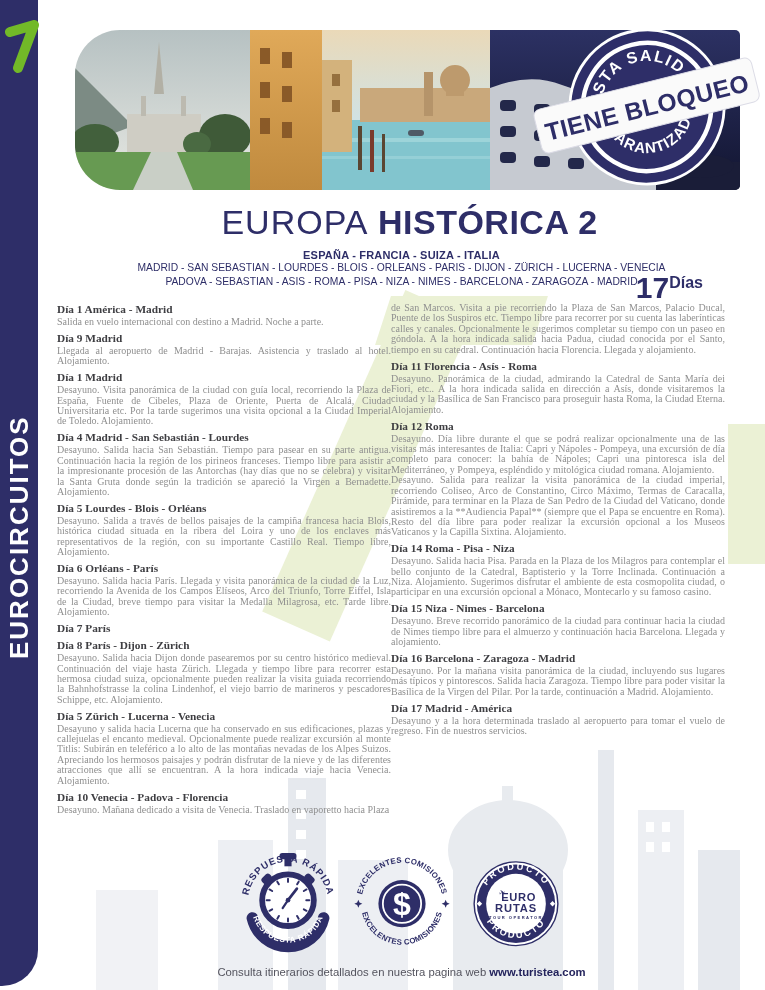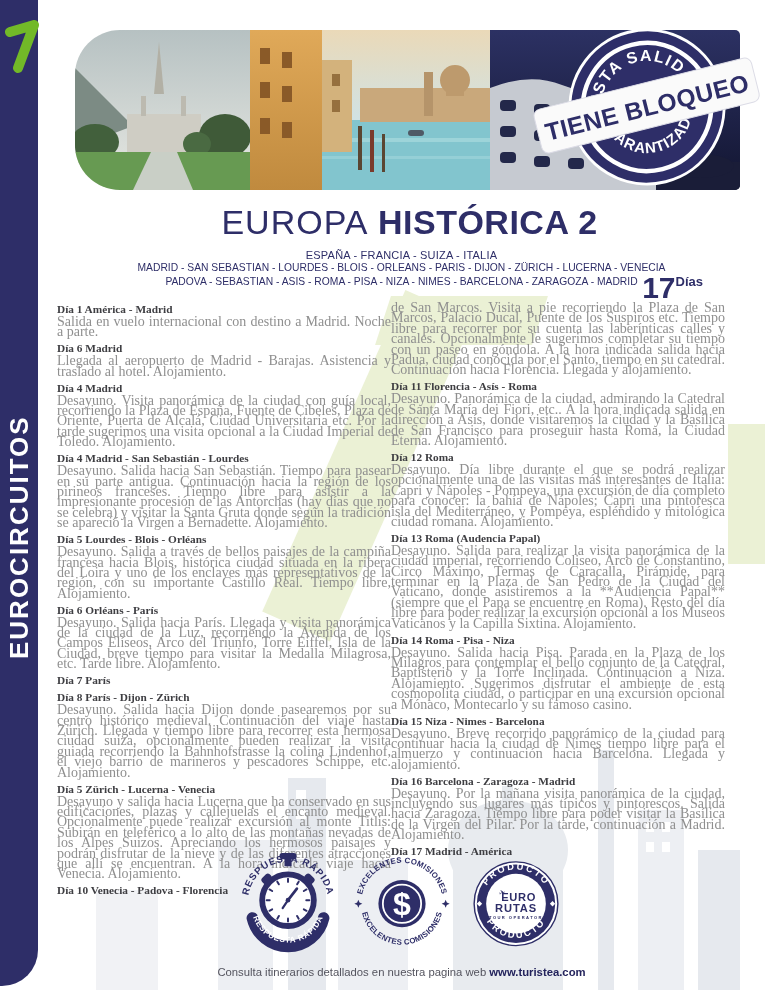--- a/index.html
+++ b/index.html
@@ -17,31 +17,31 @@
   
   .photo-band{position:absolute;left:75px;top:30px;width:665px;height:160px;display:flex;
               border-radius:45px 5px 5px 45px;overflow:hidden;z-index:3;}
   .photo-band svg{display:block;height:160px;}
   .stamp{position:absolute;left:528px;top:14px;width:232px;height:180px;z-index:4;overflow:visible;}
   
   .header-block{position:absolute;left:38px;right:0;top:204px;text-align:center;color:#2e2e68;z-index:2;}
   .main-title{font-size:34px;line-height:36px;margin:0;padding-left:16px;}
   .t-light{font-weight:400;letter-spacing:1px;}
   .t-bold{font-weight:800;letter-spacing:0.5px;}
-  .countries{margin-top:9px;font-size:11px;font-weight:400;letter-spacing:0.2px;}
+  .countries{margin-top:9px;font-size:11px;font-weight:700;letter-spacing:0.2px;}
   .route{font-size:10.3px;line-height:13.5px;font-weight:500;}
   .duration{position:absolute;right:62px;top:274px;display:flex;align-items:flex-start;color:#2e2e68;z-index:2;}
   .duration .num{font-size:30px;font-weight:800;line-height:28px;}
-  .duration .unit{font-size:13px;font-weight:700;padding-bottom:2px;}
+  .duration .unit{font-size:16px;font-weight:700;padding-bottom:2px;}
   
   .columns{position:absolute;left:57px;top:303px;width:680px;display:flex;z-index:1;font-family:Liberation Serif, serif;}
   .col{width:334px;}
   .entry-title{font-size:11.3px;line-height:12.5px;font-weight:700;color:#3e3e42;margin:4.5px 0 1.5px;}
   .entry:first-child .entry-title{margin-top:0;}
-  .entry-body{font-size:14px;line-height:10.4px;color:#8f8f8f;text-align:justify;}
+  .entry-body{font-size:10px;line-height:10.4px;color:#8f8f8f;text-align:justify;}
   .cont{margin-bottom:2px;}
   
   .wm{position:absolute;background:#ebf1d5;z-index:0;}
   .wm1{left:383px;top:296px;width:157px;height:49px;transform:skewX(-18deg);}
   .wm2{left:399px;top:320px;width:74px;height:352px;transform:rotate(24deg);transform-origin:top right;}
   .wm3{left:728px;top:424px;width:37px;height:140px;}
   .city{position:absolute;left:38px;top:690px;width:727px;height:300px;z-index:0;}
   
   .badges{position:absolute;left:38px;right:0;top:852px;display:flex;justify-content:center;
           gap:16px;z-index:2;}
@@ -207,25 +207,25 @@
       <span class="unit">Días</span>
   </div>
 
   <main class="columns">
     <div class="col">
       <div class="entry">
         <div class="entry-title">Día 1 América - Madrid</div>
         <div class="entry-body">Salida en vuelo internacional con destino a Madrid. Noche a parte.</div>
       </div>
       <div class="entry">
-        <div class="entry-title">Día 6 Madrid</div>
+        <div class="entry-title">Día 9 Madrid</div>
         <div class="entry-body">Llegada al aeropuerto de Madrid - Barajas. Asistencia y traslado al hotel. Alojamiento.</div>
       </div>
       <div class="entry">
-        <div class="entry-title">Día 4 Madrid</div>
+        <div class="entry-title">Día 1 Madrid</div>
         <div class="entry-body">Desayuno. Visita panorámica de la ciudad con guía local, recorriendo la Plaza de España, Fuente de Cibeles, Plaza de Oriente, Puerta de Alcalá, Ciudad Universitaria etc. Por la tarde sugerimos una visita opcional a la Ciudad Imperial de Toledo. Alojamiento.</div>
       </div>
       <div class="entry">
         <div class="entry-title">Día 4 Madrid - San Sebastián - Lourdes</div>
         <div class="entry-body">Desayuno. Salida hacia San Sebastián. Tiempo para pasear en su parte antigua. Continuación hacia la región de los pirineos franceses. Tiempo libre para asistir a la impresionante procesión de las Antorchas (hay días que no se celebra) y visitar la Santa Gruta donde según la tradición se apareció la Virgen a Bernadette. Alojamiento.</div>
       </div>
       <div class="entry">
         <div class="entry-title">Día 5 Lourdes - Blois - Orléans</div>
         <div class="entry-body">Desayuno. Salida a través de bellos paisajes de la campiña francesa hacia Blois, histórica ciudad situada en la ribera del Loira y uno de los enclaves más representativos de la región, con su importante Castillo Real. Tiempo libre, Alojamiento.</div>
       </div>
@@ -239,50 +239,51 @@
       <div class="entry">
         <div class="entry-title">Día 8 París - Dijon - Zürich</div>
         <div class="entry-body">Desayuno. Salida hacia Dijon donde pasearemos por su centro histórico medieval. Continuación del viaje hasta Zürich. Llegada y tiempo libre para recorrer esta hermosa ciudad suiza, opcionalmente pueden realizar la visita guiada recorriendo la Bahnhofstrasse la colina Lindenhof, el viejo barrio de marineros y pescadores Schippe, etc. Alojamiento.</div>
       </div>
       <div class="entry">
         <div class="entry-title">Día 5 Zürich - Lucerna - Venecia</div>
         <div class="entry-body">Desayuno y salida hacia Lucerna que ha conservado en sus edificaciones, plazas y callejuelas el encanto medieval. Opcionalmente puede realizar excursión al monte Titlis: Subirán en teleférico a lo alto de las montañas nevadas de los Alpes Suizos. Apreciando los hermosos paisajes y podrán disfrutar de la nieve y de las diferentes atracciones que allí se encuentran. A la hora indicada viaje hacia Venecia. Alojamiento.</div>
       </div>
       <div class="entry">
         <div class="entry-title">Día 10 Venecia - Padova - Florencia</div>
+        <div class="entry-body">Desayuno. Mañana dedicado a visita de Venecia. Traslado en vaporetto hacia Plaza</div>
       </div>
     </div>
     <div class="col">
       <div class="entry-body cont">de San Marcos. Visita a pie recorriendo la Plaza de San Marcos, Palacio Ducal, Puente de los Suspiros etc. Tiempo libre para recorrer por su cuenta las laberínticas calles y canales. Opcionalmente le sugerimos completar su tiempo con un paseo en góndola. A la hora indicada salida hacia Padua, ciudad conocida por el Santo, tiempo en su catedral. Continuación hacia Florencia. Llegada y alojamiento.</div>
       <div class="entry">
         <div class="entry-title">Día 11 Florencia - Asís - Roma</div>
         <div class="entry-body">Desayuno. Panorámica de la ciudad, admirando la Catedral de Santa María dei Fiori, etc.. A la hora indicada salida en dirección a Asís, donde visitaremos la ciudad y la Basílica de San Francisco para proseguir hasta Roma, la Ciudad Eterna. Alojamiento.</div>
       </div>
       <div class="entry">
         <div class="entry-title">Día 12 Roma</div>
         <div class="entry-body">Desayuno. Día libre durante el que se podrá realizar opcionalmente una de las visitas más interesantes de Italia: Capri y Nápoles - Pompeya, una excursión de día completo para conocer: la bahía de Nápoles; Capri una pintoresca isla del Mediterráneo, y Pompeya, espléndido y mitológica ciudad romana. Alojamiento.</div>
       </div>
       <div class="entry">
-        <div class="entry-title">Día 13 Roma (Audencia Papal)</div>
         <div class="entry-body">Desayuno. Salida para realizar la visita panorámica de la ciudad imperial, recorriendo Coliseo, Arco de Constantino, Circo Máximo, Termas de Caracalla, Pirámide, para terminar en la Plaza de San Pedro de la Ciudad del Vaticano, donde asistiremos a la **Audiencia Papal** (siempre que el Papa se encuentre en Roma). Resto del día libre para poder realizar la excursión opcional a los Museos Vaticanos y la Capilla Sixtina. Alojamiento.</div>
       </div>
       <div class="entry">
         <div class="entry-title">Día 14 Roma - Pisa - Niza</div>
         <div class="entry-body">Desayuno. Salida hacia Pisa. Parada en la Plaza de los Milagros para contemplar el bello conjunto de la Catedral, Baptisterio y la Torre Inclinada. Continuación a Niza. Alojamiento. Sugerimos disfrutar el ambiente de esta cosmopolita ciudad, o participar en una excursión opcional a Mónaco, Montecarlo y su famoso casino.</div>
       </div>
       <div class="entry">
         <div class="entry-title">Día 15 Niza - Nimes - Barcelona</div>
         <div class="entry-body">Desayuno. Breve recorrido panorámico de la ciudad para continuar hacia la ciudad de Nimes tiempo libre para el almuerzo y continuación hacia Barcelona. Llegada y alojamiento.</div>
       </div>
       <div class="entry">
         <div class="entry-title">Día 16 Barcelona - Zaragoza - Madrid</div>
         <div class="entry-body">Desayuno. Por la mañana visita panorámica de la ciudad, incluyendo sus lugares más típicos y pintorescos. Salida hacia Zaragoza. Tiempo libre para poder visitar la Basílica de la Virgen del Pilar. Por la tarde, continuación a Madrid. Alojamiento.</div>
       </div>
       <div class="entry">
         <div class="entry-title">Día 17 Madrid - América</div>
+        <div class="entry-body">Desayuno y a la hora determinada traslado al aeropuerto para tomar el vuelo de regreso. Fin de nuestros servicios.</div>
       </div>
     </div>
   </main>
 
   <div class="badges">
 
     <svg viewBox="-55 -60 110 120">
       <defs>
         <path id="b1t" d="M -45,-4 A 45,45 0 0 1 45,-4"></path>
         <path id="b1b" d="M -38,16 A 41,41 0 0 0 38,16"></path>

